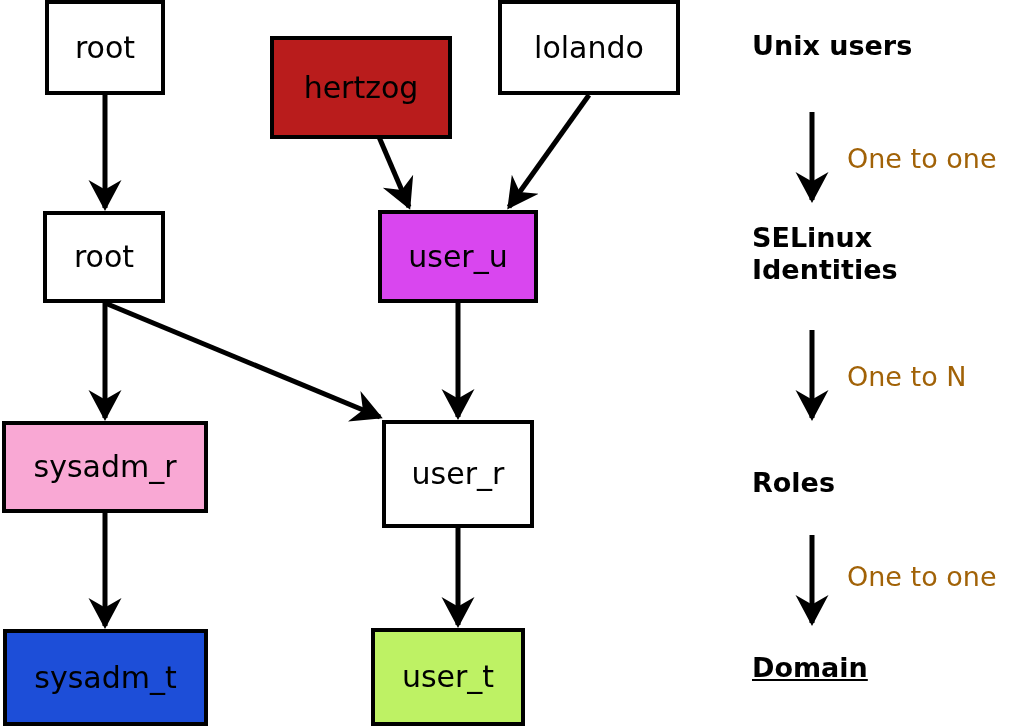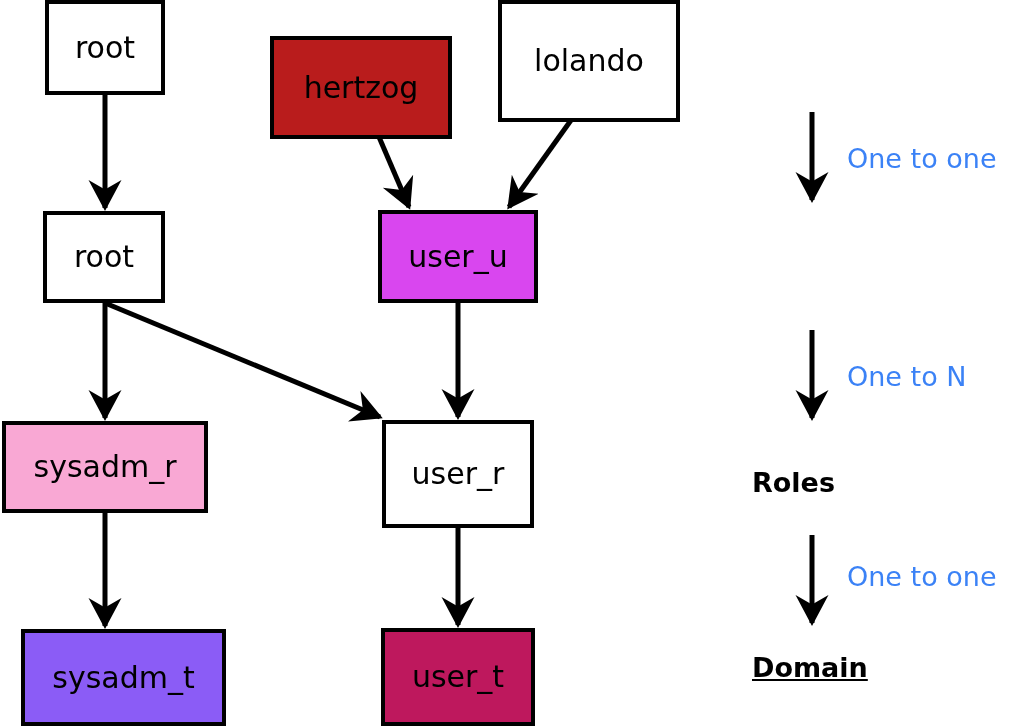--- a/index.html
+++ b/index.html
@@ -53,21 +53,21 @@
     line-height: 1.18;
     color: #000000;
     white-space: pre-line;
     z-index: 2;
   }
   .legend-edge-label {
     position: absolute;
     font-family: "DejaVu Sans", sans-serif;
     font-size: 27px;
     line-height: 1;
-    color: #3b82f6;
+    color: #a16207;
     white-space: nowrap;
     z-index: 2;
   }
 </style>
 </head>
 <body>
 
 <div id="diagram-root">
 
   <svg id="edge-layer" viewBox="0 0 1024 726" width="1024" height="726" xmlns="http://www.w3.org/2000/svg">
@@ -92,45 +92,48 @@
         <line x1="812" y1="535" x2="812" y2="623"></line>
       </g>
   </svg>
 
   <div class="node" style="left: 45px; top: 0px; width: 120px; height: 95px; border-color: rgb(0, 0, 0); background: rgb(255, 255, 255);">
     <span class="node-label">root</span>
   </div>
   <div class="node" style="left: 270px; top: 0px; width: 182px; height: 103px; border-color: rgb(0, 0, 0); background: #b91c1c; margin-top: 36px;">
     <span class="node-label">hertzog</span>
   </div>
-  <div class="node" style="left: 498px; top: 0px; width: 182px; height: 122px; border-color: rgb(0, 0, 0); background: rgb(255, 255, 255);">
+  <div class="node" style="left: 498px; top: 0px; width: 182px; height: 95px; border-color: rgb(0, 0, 0); background: rgb(255, 255, 255);">
     <span class="node-label">lolando</span>
   </div>
 
   <div class="node" style="left: 43px; top: 211px; width: 122px; height: 92px; border-color: rgb(0, 0, 0); background: rgb(255, 255, 255);">
     <span class="node-label">root</span>
   </div>
   <div class="node" style="left: 378px; top: 210px; width: 160px; height: 93px; border-color: rgb(0, 0, 0); background: #d946ef;">
     <span class="node-label">user_u</span>
   </div>
 
   <div class="node" style="left: 2px; top: 421px; width: 206px; height: 92px; border-color: rgb(0, 0, 0); background: #f9a8d4;">
     <span class="node-label">sysadm_r</span>
   </div>
   <div class="node" style="left: 382px; top: 420px; width: 152px; height: 108px; border-color: rgb(0, 0, 0); background: rgb(255, 255, 255);">
     <span class="node-label">user_r</span>
   </div>
 
-  <div class="node" style="left: 3px; top: 629px; width: 205px; height: 97px; border-color: rgb(0, 0, 0); background: #8b5cf6; margin-left: 18px;">
+  <div class="node" style="left: 3px; top: 629px; width: 205px; height: 97px; border-color: rgb(0, 0, 0); background: #1d4ed8;">
     <span class="node-label">sysadm_t</span>
   </div>
-  <div class="node" style="left: 381px; top: 628px; width: 154px; height: 98px; border-color: rgb(0, 0, 0); background: #be185d;">
+  <div class="node" style="left: 371px; top: 628px; width: 154px; height: 98px; border-color: rgb(0, 0, 0); background: #bef264;">
     <span class="node-label">user_t</span>
   </div>
 
+  <div class="legend-stage" style="left: 752px; top: 30px;">Unix users</div>
+  <div class="legend-stage" style="left: 752px; top: 222px;">SELinux
+Identities</div>
   <div class="legend-stage" style="left: 752px; top: 447px; margin-top: 20px;">Roles</div>
   <div class="legend-stage" style="left: 752px; top: 652px; text-decoration: underline;">Domain</div>
 
   <div class="legend-edge-label" style="left: 847px; top: 145px;">One to one</div>
   <div class="legend-edge-label" style="left: 847px; top: 363px;">One to N</div>
   <div class="legend-edge-label" style="left: 847px; top: 563px;">One to one</div>
 
 </div>
 
 </body></html>

